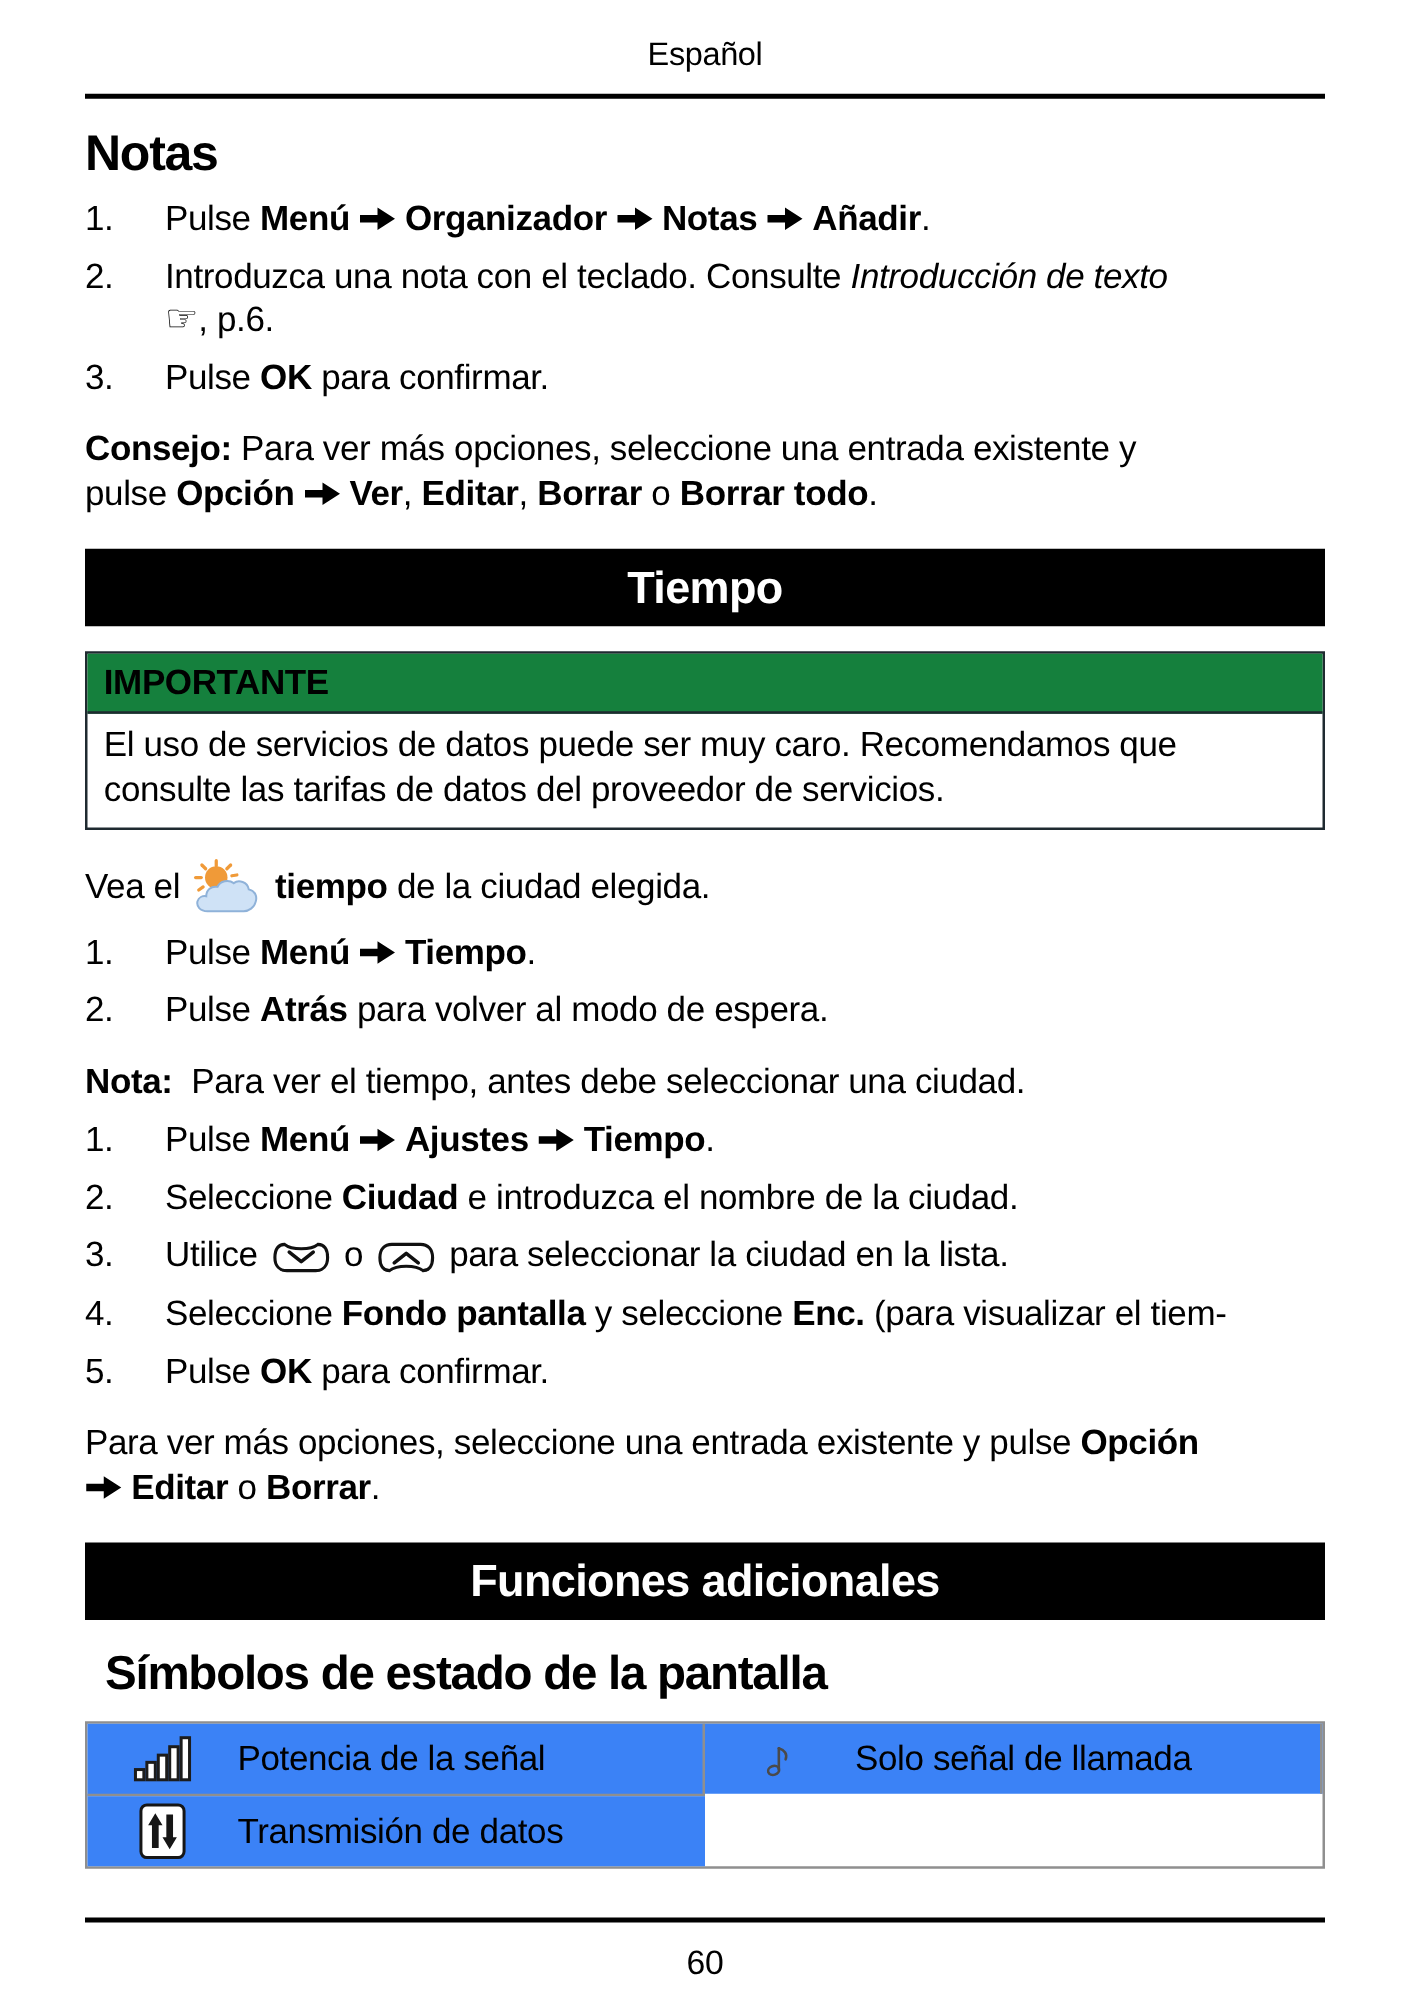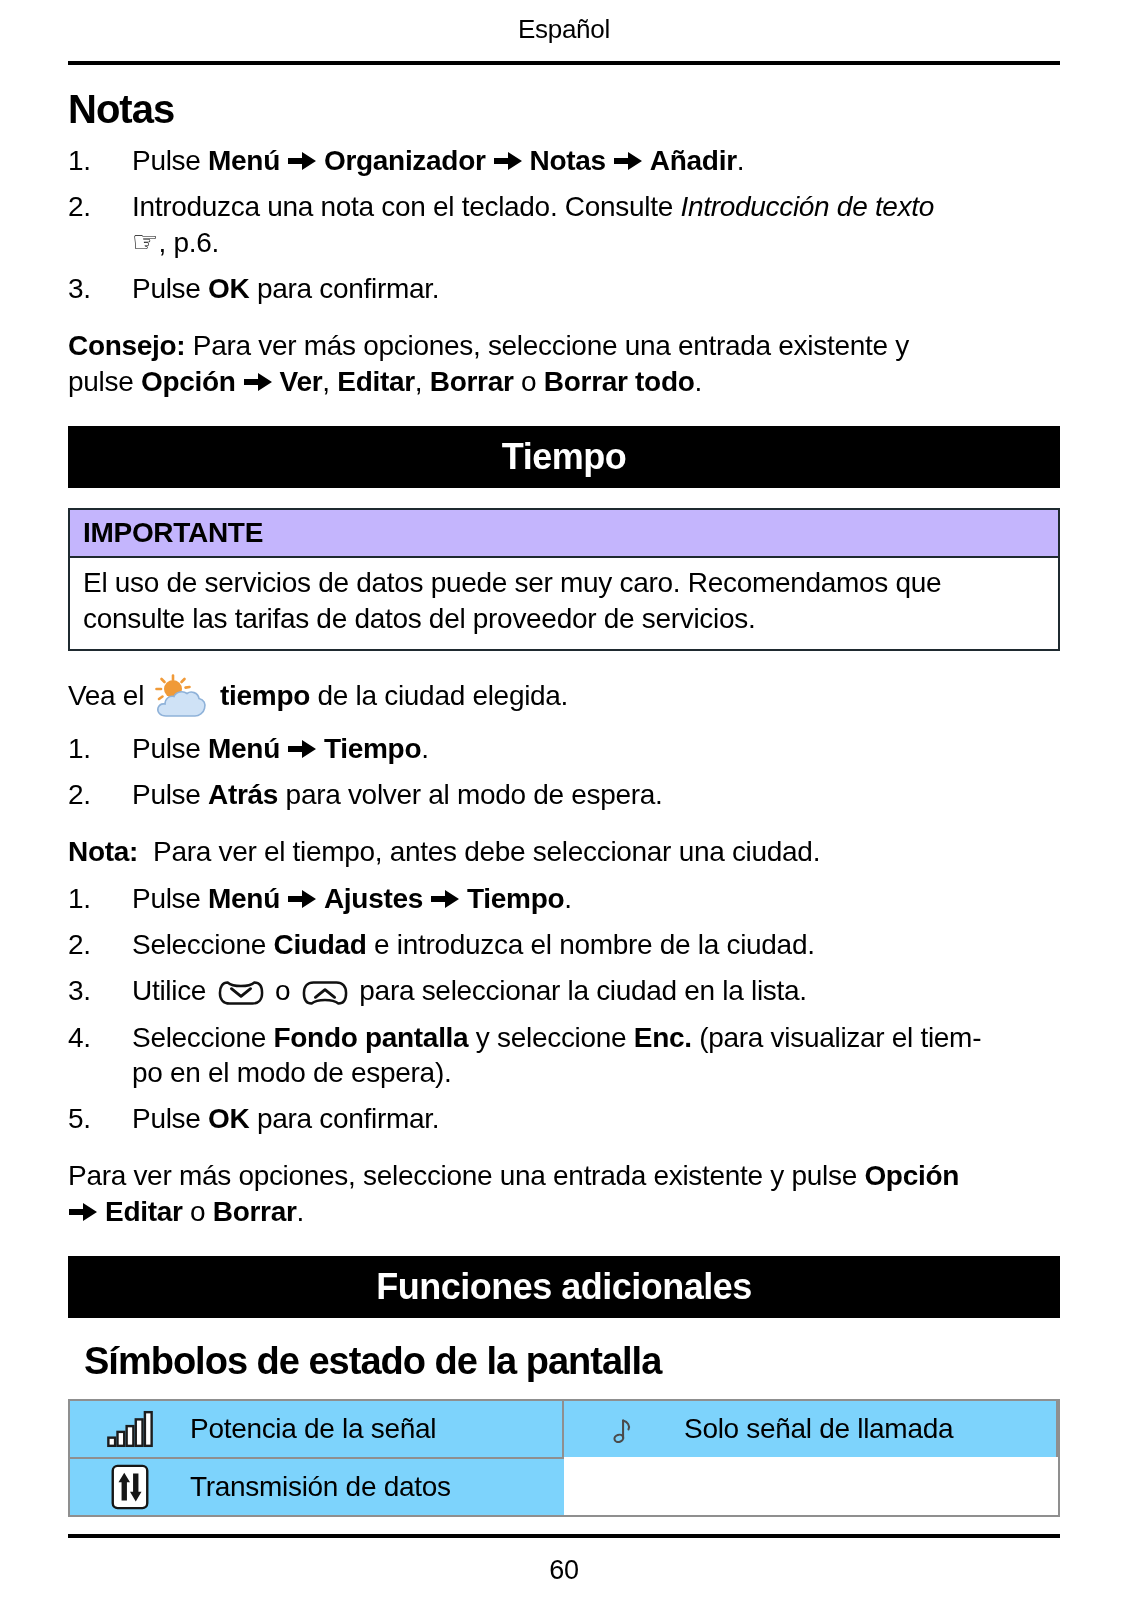--- a/index.html
+++ b/index.html
@@ -3,44 +3,44 @@
 <meta charset="utf-8">
 <style>
   html,body{margin:0;padding:0;}
   body{
     width:1128px;height:1600px;position:relative;overflow:hidden;
     background:#ffffff;color:#000;
     font-family:"Liberation Sans","DejaVu Sans",sans-serif;
     letter-spacing:-0.3px;
   }
   .page{padding:0 68px;}
-  .lang{padding-top:14px;text-align:center;font-size:26px;}
+  .lang{padding-top:28px;text-align:center;font-size:26px;}
   .rule{border:none;border-top:4px solid #000;margin:16px 0 0;}
   h1{font-size:40px;font-weight:bold;margin:22px 0 0;letter-spacing:-1px;}
   h2{font-size:38px;font-weight:bold;margin:22px 16px 0;letter-spacing:-1px;}
   .h3{font-size:28px;font-weight:bold;margin-top:22px;}
   .step{display:flex;margin-top:11px;font-size:28px;line-height:35px;}
   .step .num{flex:0 0 64px;}
   .step .txt{flex:1;}
   .para{font-size:28px;line-height:36px;margin-top:22px;}
   b{font-weight:bold;}
   i{font-style:italic;}
   .arr{width:30px;height:22px;margin:0 7px;vertical-align:-2px;}
   .arr path{fill:#000;}
   .banner{margin-top:26px;background:#000;color:#fff;font-size:36px;font-weight:bold;
           text-align:center;height:62px;line-height:62px;letter-spacing:-0.5px;}
   .imp{margin-top:20px;border:2px solid #1f2a30;}
-  .imp-h{background:#c4b5fd;border-bottom:2px solid #1f2a30;font-weight:bold;font-size:28px;padding:7px 13px;}
+  .imp-h{background:#15803d;border-bottom:2px solid #1f2a30;font-weight:bold;font-size:28px;padding:7px 13px;}
   .imp-b{padding:7px 13px 12px;font-size:28px;line-height:36px;}
   .intro{margin-top:22px;font-size:28px;line-height:46px;}
   .weather{width:62px;height:46px;vertical-align:-15px;margin:0 6px 0 8px;}
   .key{width:46px;height:32px;vertical-align:-9px;margin:0 4px;}
   .hand{font-size:30px;}
   .tbl{margin-top:16px;border:2px solid #8f8f8f;display:grid;grid-template-columns:1fr 1fr;}
-  .cell{display:flex;align-items:center;height:56px;font-size:28px;background:#7dd3fc;}
+  .cell{display:flex;align-items:center;height:56px;font-size:28px;background:#3b82f6;}
   .cell.bb{border-bottom:2px solid #8f8f8f;}
   .cell.br{border-right:2px solid #8f8f8f;}
   .icon-box{flex:0 0 120px;display:flex;justify-content:center;align-items:center;}
   .foot-rule{position:absolute;left:68px;right:68px;bottom:62px;border:none;border-top:4px solid #000;margin:0;}
   .pageno{position:absolute;bottom:14px;left:0;width:100%;text-align:center;font-size:27px;}
 </style>
 </head>
 <body>
 
 <div class="page">
@@ -159,21 +159,20 @@
           <path d="M10,27 C16,22 32,22 38,27 C43,27 46,23 46,16 C46,9 42,5 36,5 L12,5 C6,5 2,9 2,16 C2,23 5,27 10,27 Z" fill="none" stroke="#111" stroke-width="2.6"></path>
           <path d="M14,20.5 L24,12.5 L34,20.5" fill="none" stroke="#111" stroke-width="3" stroke-linecap="round" stroke-linejoin="round"></path>
         </svg><span> para seleccionar la ciudad en la lista.</span>
     </span>
   </div>
 
   <div class="step">
     <span class="num">4.</span>
     <span class="txt">
       <span>Seleccione </span><b>Fondo pantalla</b><span> y seleccione </span><b>Enc.</b><span> (para visualizar el tiem-</span><br>
-      <span>po en el modo de espera).</span>
     </span>
   </div>
 
   <div class="step">
     <span class="num">5.</span>
     <span class="txt">
       <span>Pulse </span><b>OK</b><span> para confirmar.</span>
     </span>
   </div>
 

